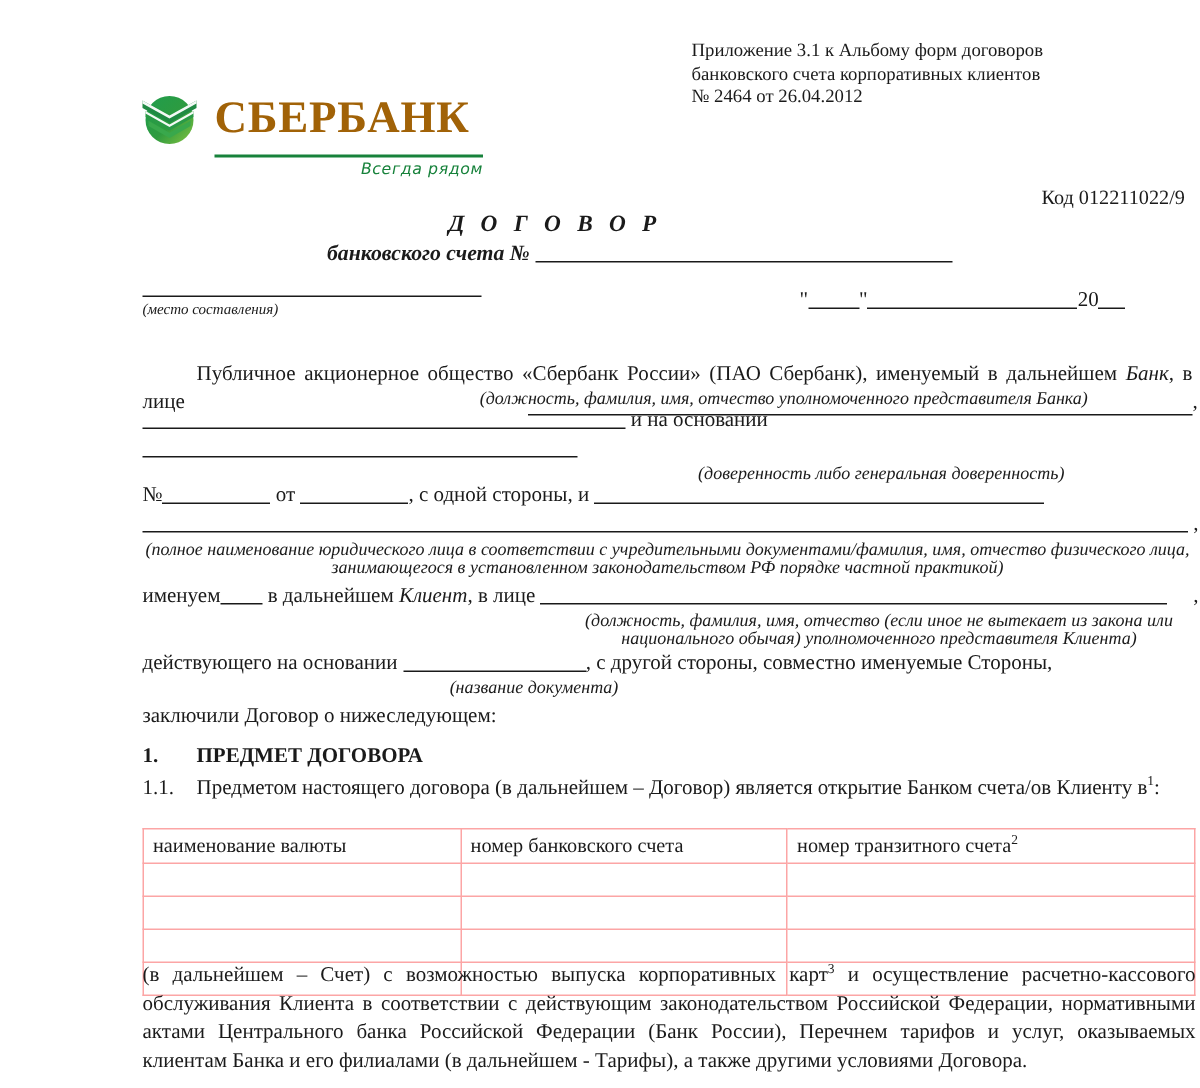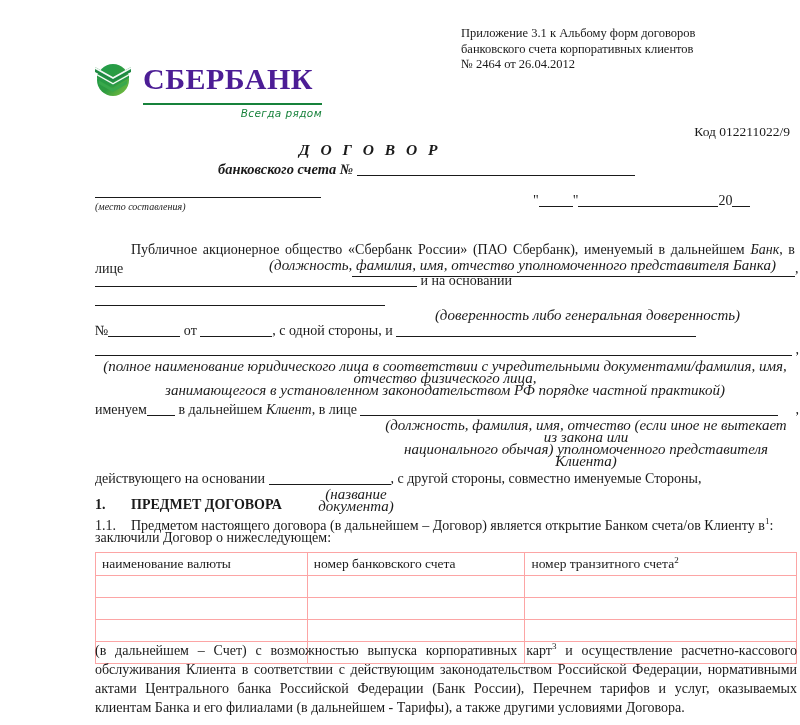--- a/index.html
+++ b/index.html
@@ -50,21 +50,21 @@
   .logo-mark {
     width: 42px;
     height: 42px;
     flex: 0 0 auto;
   }
   .logo-word {
     font-family: "Liberation Serif", "DejaVu Serif", serif;
     font-weight: bold;
     font-size: 30px;
     letter-spacing: 0.5px;
-    color: #4c1d95;
+    color: #a16207;
     line-height: 1;
     white-space: nowrap;
   }
   .logo-rule {
     margin-left: 51px;
     margin-top: 3px;
     height: 1.5px;
     width: 179px;
     background: #17823b;
   }
@@ -174,21 +174,21 @@
     text-align: justify;
     text-align-last: justify;
   }
   p.plain {
     margin: 0;
     text-align: left;
   }
   p.indent { text-indent: 36px; }
   .ital { font-style: italic; }
   .cap {
-    font-size: 15px;
+    font-size: 12px;
     font-style: italic;
     line-height: 12px;
     margin: 0;
   }
   .cap-center { text-align: center; }
   .u-fill {
     display: inline-block;
     border-bottom: 1px solid #1a1a1a;
     vertical-align: -2px;
   }
@@ -310,21 +310,21 @@
     <p class="cap cap-center" style="margin-top:1px;">(полное наименование юридического лица в соответствии с учредительными документами/фамилия, имя, отчество физического лица,</p>
     <p class="cap cap-center">занимающегося в установленном законодательством РФ порядке частной практикой)</p>
 
     <p class="plain" style="position:relative;margin-top:4px;"><span>именуем</span><span class="u-fill" style="width:28px;"></span><span> в дальнейшем </span><span class="ital">Клиент</span><span>, в лице</span> <span class="u-fill" style="width:418px;"></span><span style="position:absolute;right:-4px;top:0;">,</span></p>
     <p class="cap" style="margin-left:282px;width:418px;text-align:center;">(должность, фамилия, имя, отчество (если иное не вытекает из закона или</p>
     <p class="cap" style="margin-left:282px;width:418px;text-align:center;">национального обычая)  уполномоченного представителя  Клиента)</p>
 
     <p class="plain" style="margin-top:2px;"><span>действующего на основании</span> <span class="u-fill" style="width:122px;"></span><span>, с другой стороны, совместно именуемые Стороны,</span></p>
     <p class="cap" style="margin-left:200px;width:122px;text-align:center;">(название документа)</p>
 
-    <p class="plain" style="margin-top:16px;">заключили Договор о нижеследующем:</p>
+    <p class="plain" style="margin-top:4px;">заключили Договор о нижеследующем:</p>
   </div>
 
   <div class="sec-head">
     <span class="num">1.</span><span>ПРЕДМЕТ ДОГОВОРА</span>
   </div>
 
   <div class="clause">
     <p class="just" style="margin:0;text-align:justify;text-align-last:left;"><span class="num">1.1.</span><span>Предметом настоящего договора (в дальнейшем – Договор) является открытие Банком счета/ов Клиенту в</span><sup>1</sup><span>:</span></p>
   </div>
 

